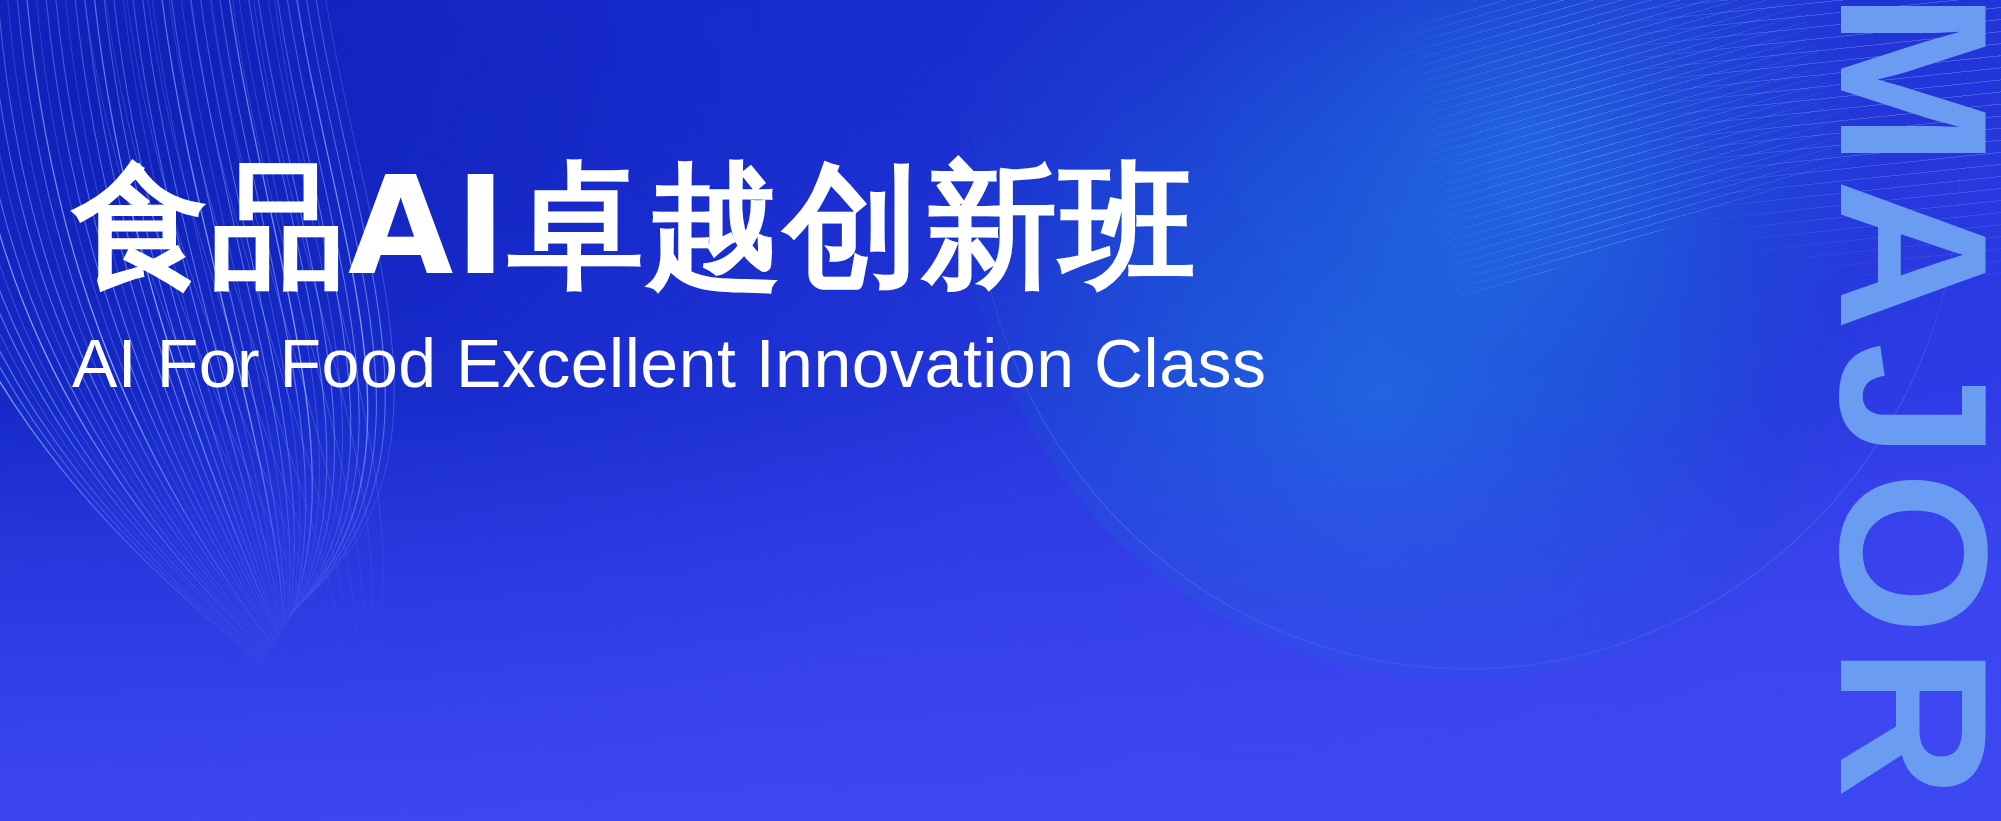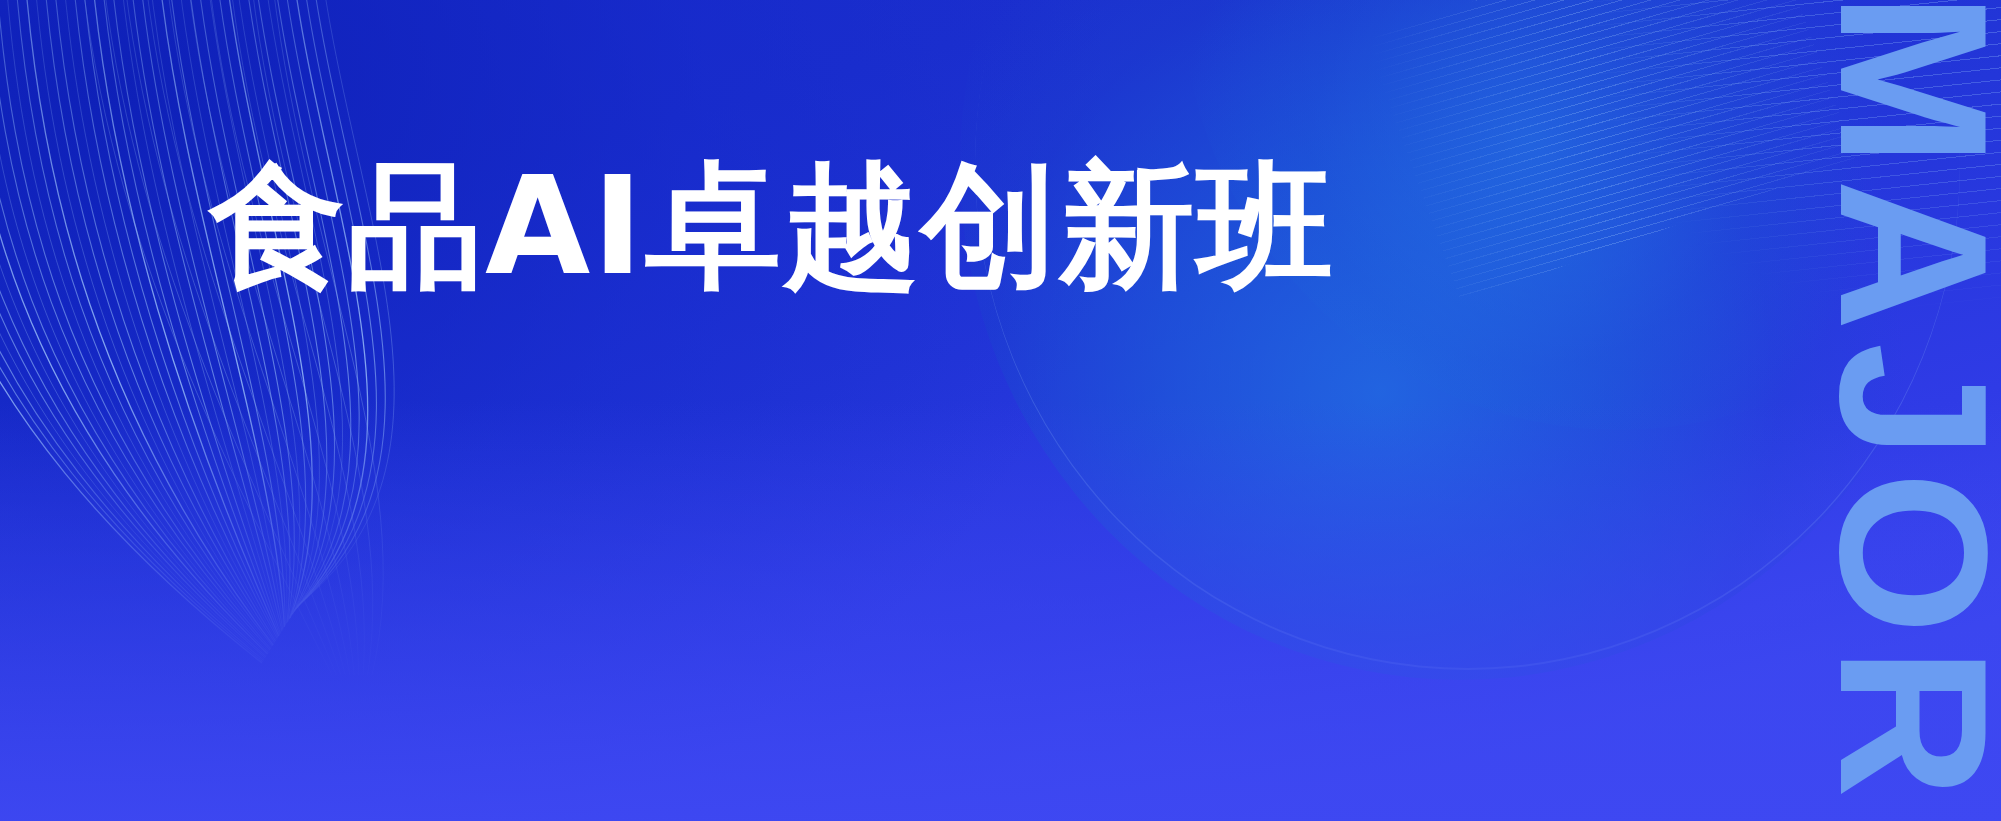--- a/index.html
+++ b/index.html
@@ -132,21 +132,20 @@
   }
   .title-cn {
     margin: 0;
     font-size: 136px;
     line-height: 1.12;
     font-weight: 700;
     color: #ffffff;
     letter-spacing: 2px;
     white-space: nowrap;
     font-family: "DejaVu Sans", "Liberation Sans", sans-serif;
-    text-align: center;
   }
   .title-en {
     margin: 24px 0 0 0;
     font-size: 68px;
     line-height: 1.1;
     font-weight: 400;
     color: #ffffff;
     letter-spacing: 0.5px;
     white-space: nowrap;
     font-family: "Liberation Sans", "DejaVu Sans", sans-serif;
@@ -259,19 +258,20 @@
           <path d="M 288.9 -30 C 318.9 260, 438.9 480, 407.6 685.0" class="fanline dim"></path>
           <path d="M 310.0 -30 C 340.0 260, 460.0 480, 412.0 685.0" class="fanline dim"></path>
         </g>
     </svg>
   </div>
 
   <div class="wash-bottom"></div>
 
   <div class="title-block">
     <h1 class="title-cn">食品AI卓越创新班</h1>
+    <p class="title-en">AI For Food Excellent Innovation Class</p>
   </div>
 
   <div class="major-wrap">
     <div class="major-text">MAJOR</div>
   </div>
 
 </div>
 
 </body></html>

